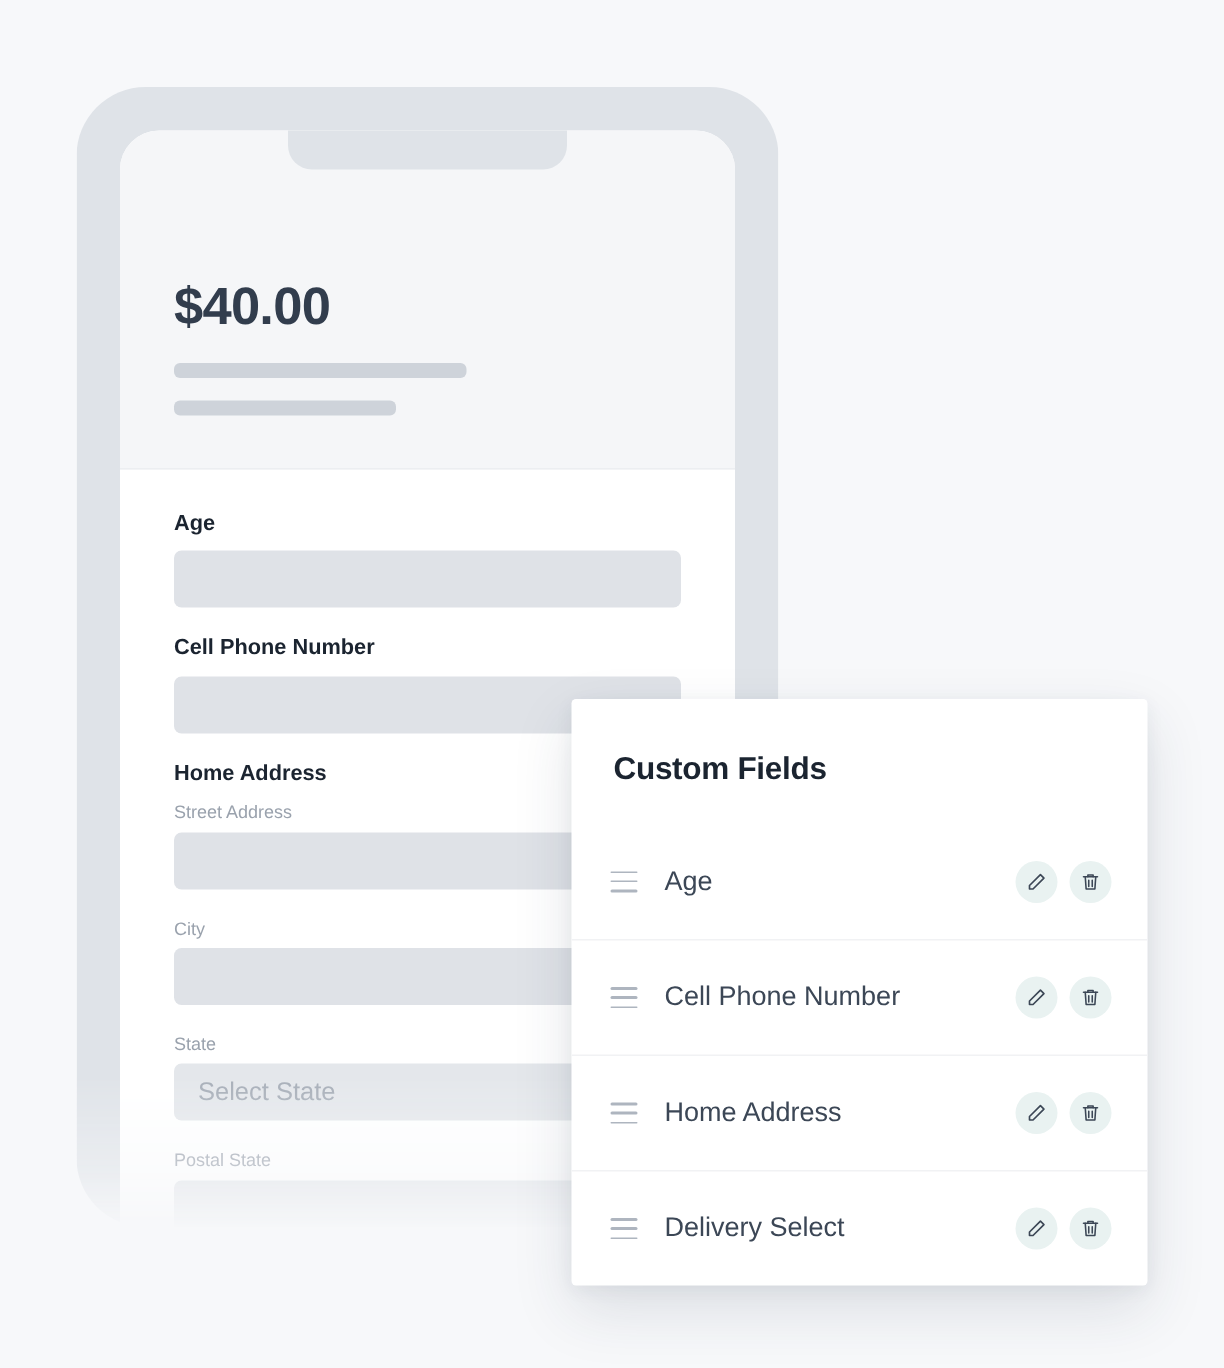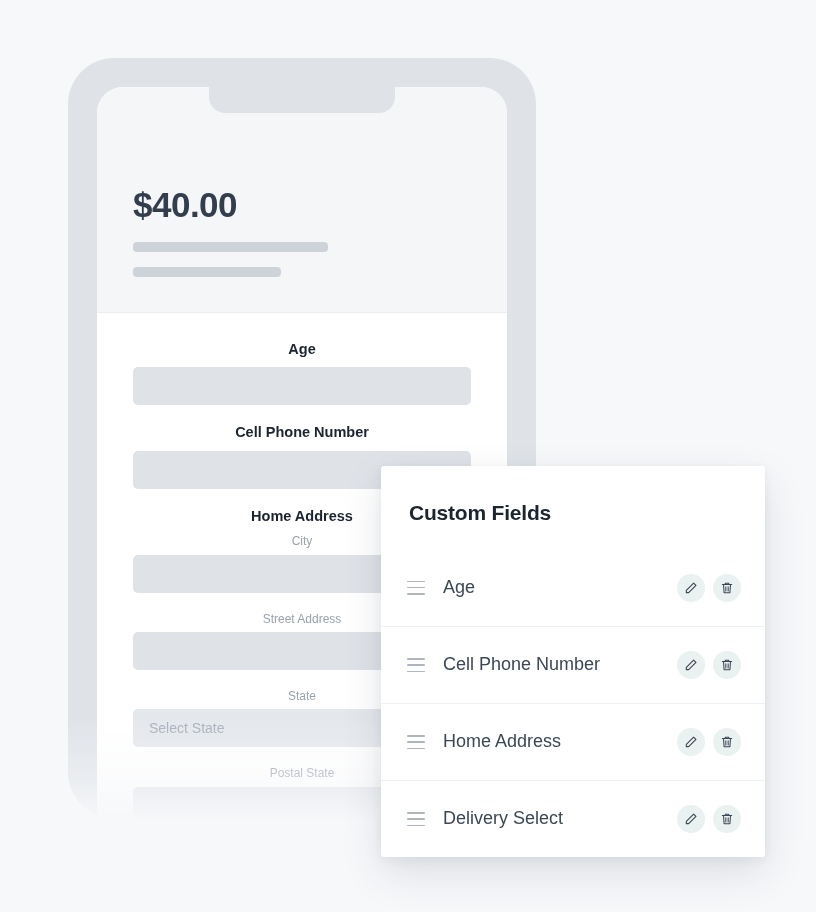--- a/index.html
+++ b/index.html
@@ -11,28 +11,27 @@
     height: 912px;
     background: #f7f8fa;
     font-family: "Liberation Sans", sans-serif;
     overflow: hidden;
     position: relative;
   }
 
   
   #phone-mockup {
     position: absolute;
-    left: 68px;
+    left: 51px;
     top: 58px;
     width: 468px;
     height: 760px;
     
     -webkit-mask-image: linear-gradient(to bottom, #000 0px, #000 660px, rgba(0,0,0,0.55) 720px, rgba(0,0,0,0) 762px);
     mask-image: linear-gradient(to bottom, #000 0px, #000 660px, rgba(0,0,0,0.55) 720px, rgba(0,0,0,0) 762px);
-    text-align: center;
   }
   #phone-bezel {
     position: absolute;
     left: 0;
     top: 0;
     width: 468px;
     height: 760px;
     background: #dfe3e8;
     border-radius: 46px;
   }
@@ -116,21 +115,21 @@
     margin-bottom: 19px;
     display: flex;
     align-items: center;
     padding-left: 16px;
     box-sizing: border-box;
   }
   .field-input.select-input {
     background: #e4e7eb;
   }
   .select-placeholder {
-    font-size: 14px;
+    font-size: 17px;
     color: #a8afb9;
   }
   .field-group { margin-bottom: 0; }
   .subfield { margin-bottom: 0; }
 
   
   #custom-fields-panel {
     position: absolute;
     left: 381px;
     top: 466px;
@@ -232,26 +231,26 @@
 
       <div class="field-group">
         <div class="field-label">Cell Phone Number</div>
         <div class="field-input"></div>
       </div>
 
       <div class="field-group">
         <div class="field-label">Home Address</div>
 
         <div class="subfield">
-          <div class="field-sublabel">City</div>
+          <div class="field-sublabel">Street Address</div>
           <div class="field-input"></div>
         </div>
 
         <div class="subfield">
-          <div class="field-sublabel">Street Address</div>
+          <div class="field-sublabel">City</div>
           <div class="field-input"></div>
         </div>
 
         <div class="subfield">
           <div class="field-sublabel">State</div>
           <div class="field-input select-input">
             <span class="select-placeholder">Select State</span>
           </div>
         </div>
 

